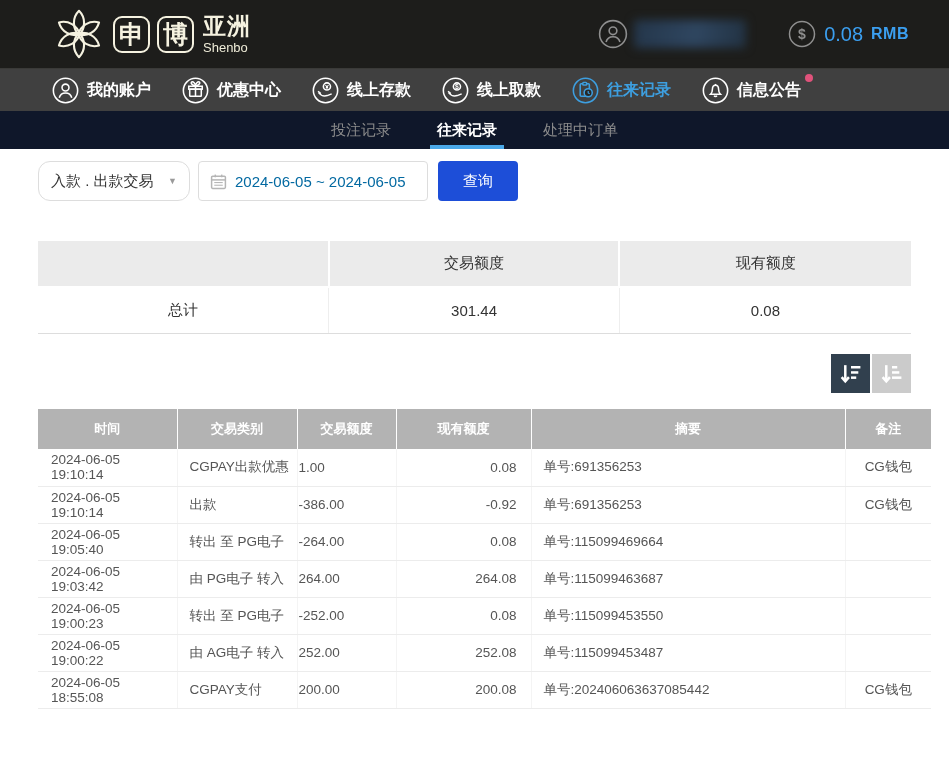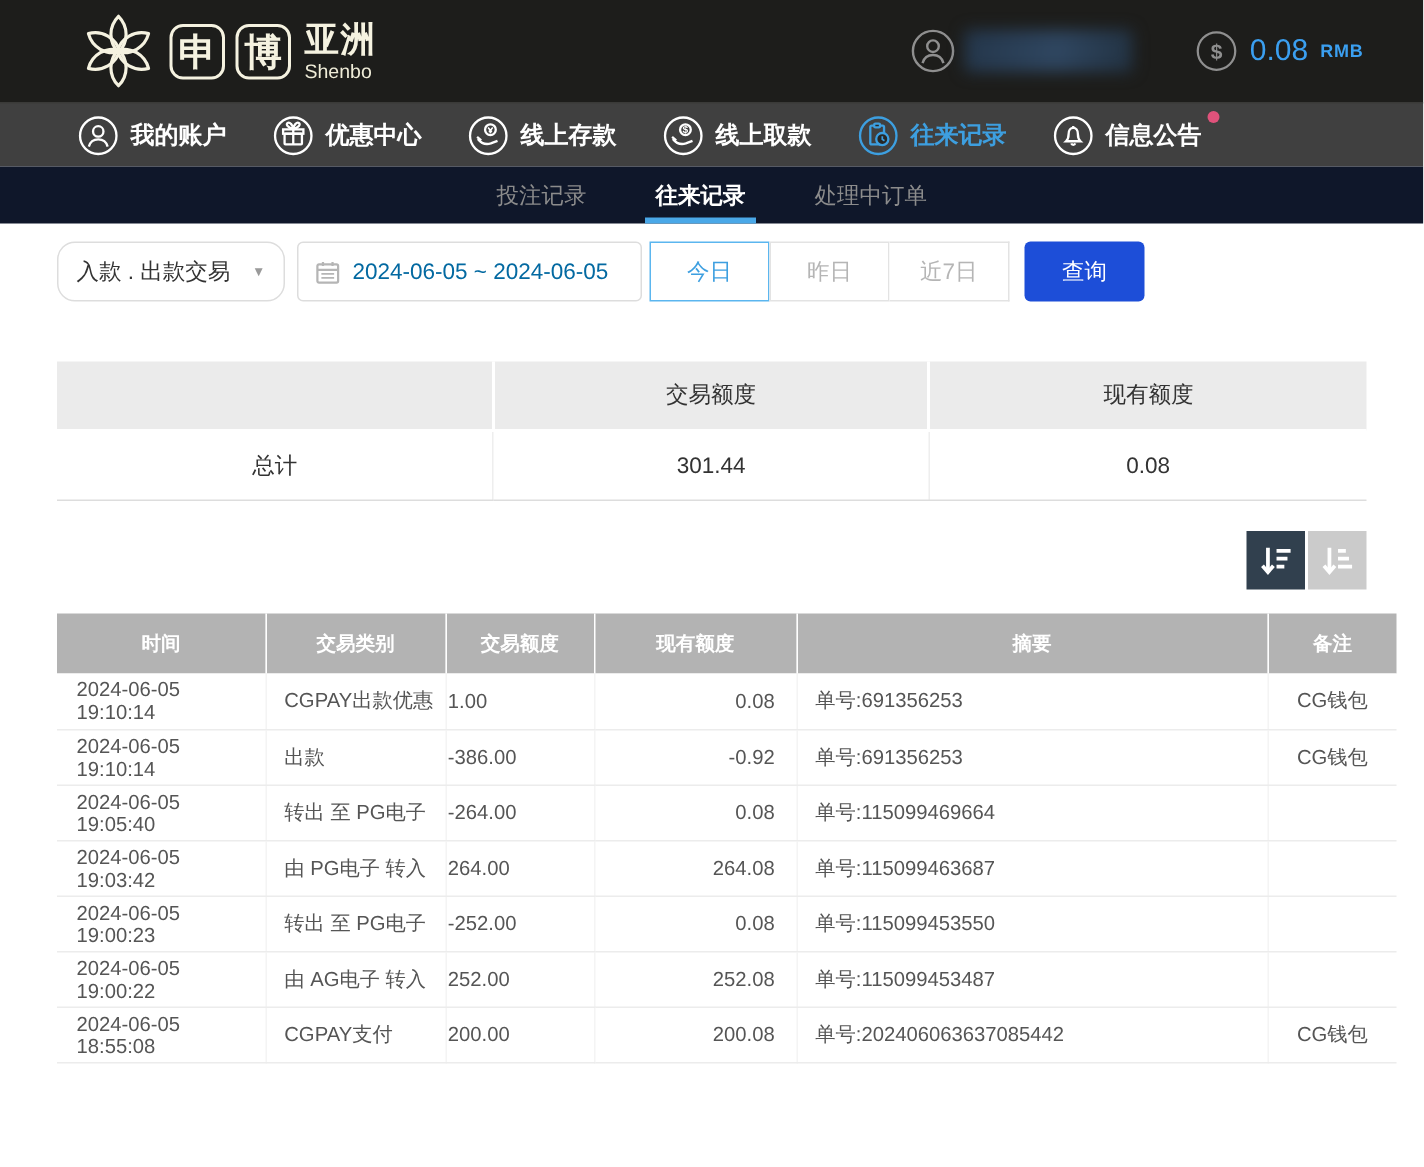--- a/index.html
+++ b/index.html
@@ -17,21 +17,21 @@
   .logo-region { display:flex; flex-direction:column; line-height:1; margin-left:2px; }
   .logo-region .cn { font-size:23px; font-weight:bold; letter-spacing:1px; }
   .logo-region .en { font-size:13px; margin-top:3px; color:#efecd8; }
   .topbar-right { display:flex; align-items:center; gap:42px; }
   .user-chip { display:flex; align-items:center; gap:6px; color:#8f8f8f; cursor:pointer; }
   .blur-name { width:112px; height:28px; border-radius:3px;
                background:linear-gradient(100deg,#24364a,#2f4660 55%,#223242);
                filter:blur(5px); }
   .balance { display:flex; align-items:center; gap:8px; color:#8f8f8f; }
   .balance .amt { font-size:20px; color:#3b9ff0; }
-  .balance .cur { font-size:12px; font-weight:bold; color:#3b9ff0; letter-spacing:.5px; }
+  .balance .cur { font-size:16px; font-weight:bold; color:#3b9ff0; letter-spacing:.5px; }
 
   
   .mainnav { height:42px; background:#404040; border-top:1px solid #3a3a38;
              display:flex; align-items:center; padding:0 52px; gap:31px; }
   .nav-item { display:flex; align-items:center; gap:8px; color:#fff;
               font-size:16px; font-weight:bold; position:relative; cursor:pointer;
               white-space:nowrap; }
   .nav-item.active { color:#3d9fe0; }
   .nav-dot { position:absolute; top:-3px; right:-12px; width:8px; height:8px;
              border-radius:50%; background:#e0527b; }
@@ -249,31 +249,20 @@
           <svg width="17" height="17" viewBox="0 0 16 16" fill="none" stroke="#b5b5b5" stroke-width="1.4">
             <rect x="1.5" y="3" width="13" height="11.5" rx="1"></rect>
             <line x1="1.5" y1="6.5" x2="14.5" y2="6.5"></line>
             <line x1="5" y1="1.5" x2="5" y2="4"></line>
             <line x1="11" y1="1.5" x2="11" y2="4"></line>
             <line x1="4" y1="9" x2="12" y2="9" stroke-width="1"></line>
             <line x1="4" y1="11.5" x2="12" y2="11.5" stroke-width="1"></line>
           </svg>
         </span>
         <span>2024-06-05 ~ 2024-06-05</span>
-      </div>
-      <div class="quick">
-        <div class="qbtn active">
-          <span>今日</span>
-        </div>
-        <div class="qbtn">
-          <span>昨日</span>
-        </div>
-        <div class="qbtn">
-          <span>近7日</span>
-        </div>
       </div>
       <button class="search-btn">查询</button>
     </div>
 
     <table class="summary-table">
       <colgroup>
           <col style="width:33.3%">
           <col style="width:33.3%">
           <col style="width:33.4%">
         </colgroup>

